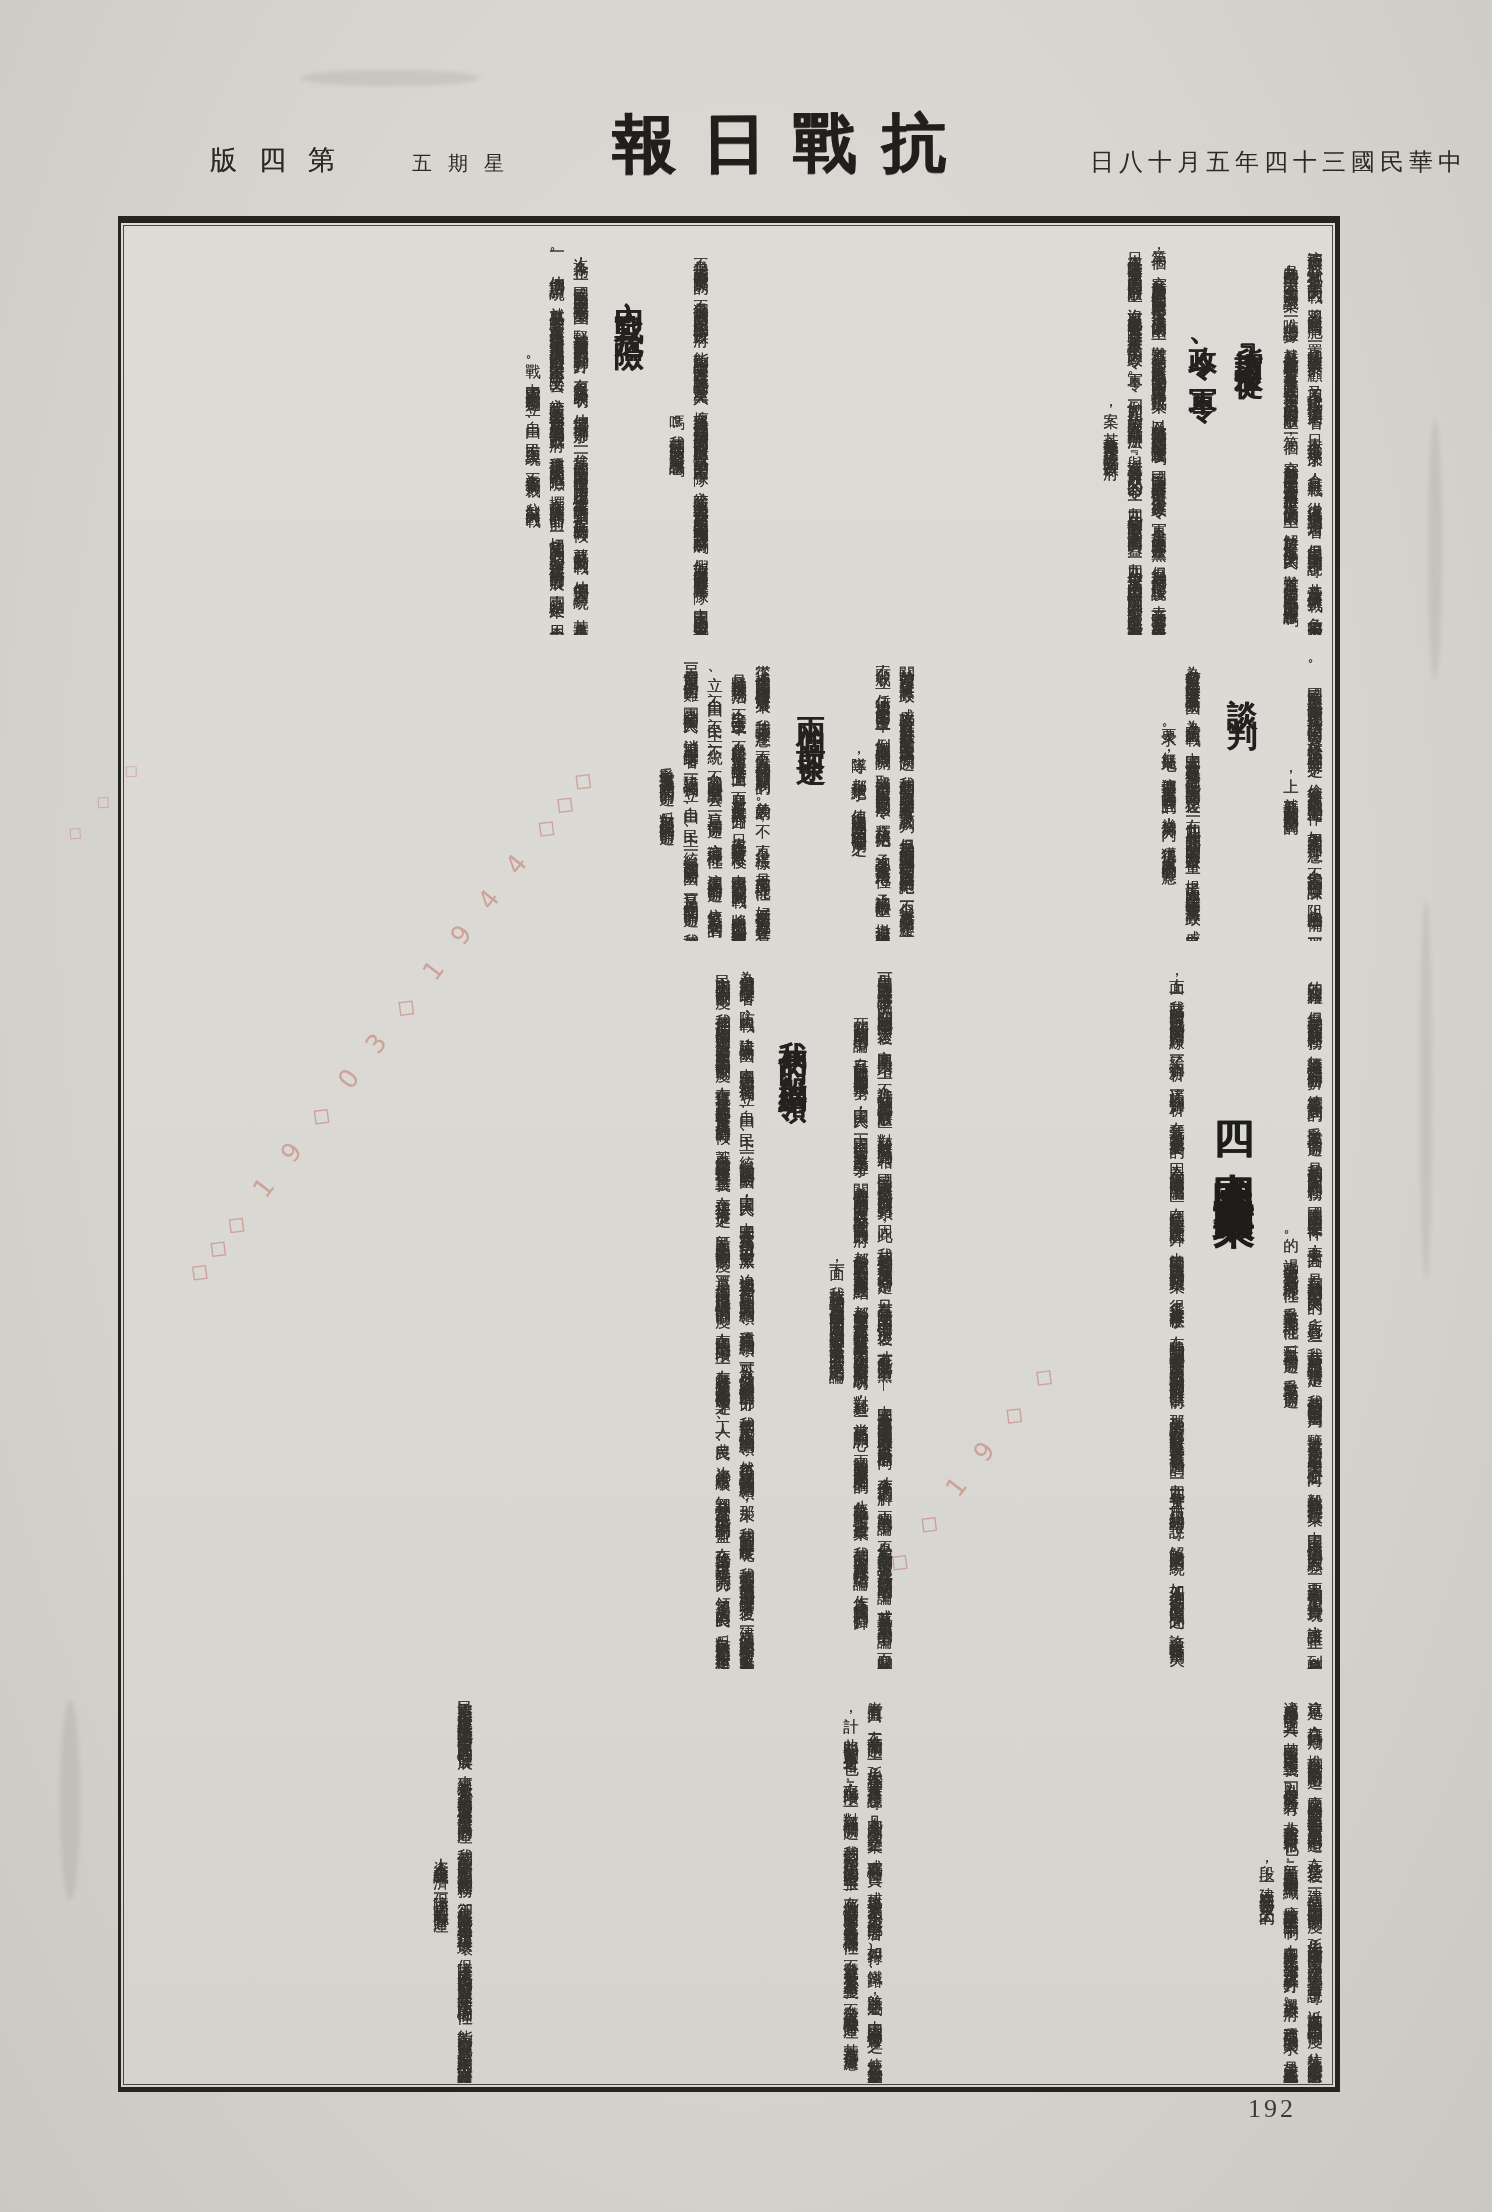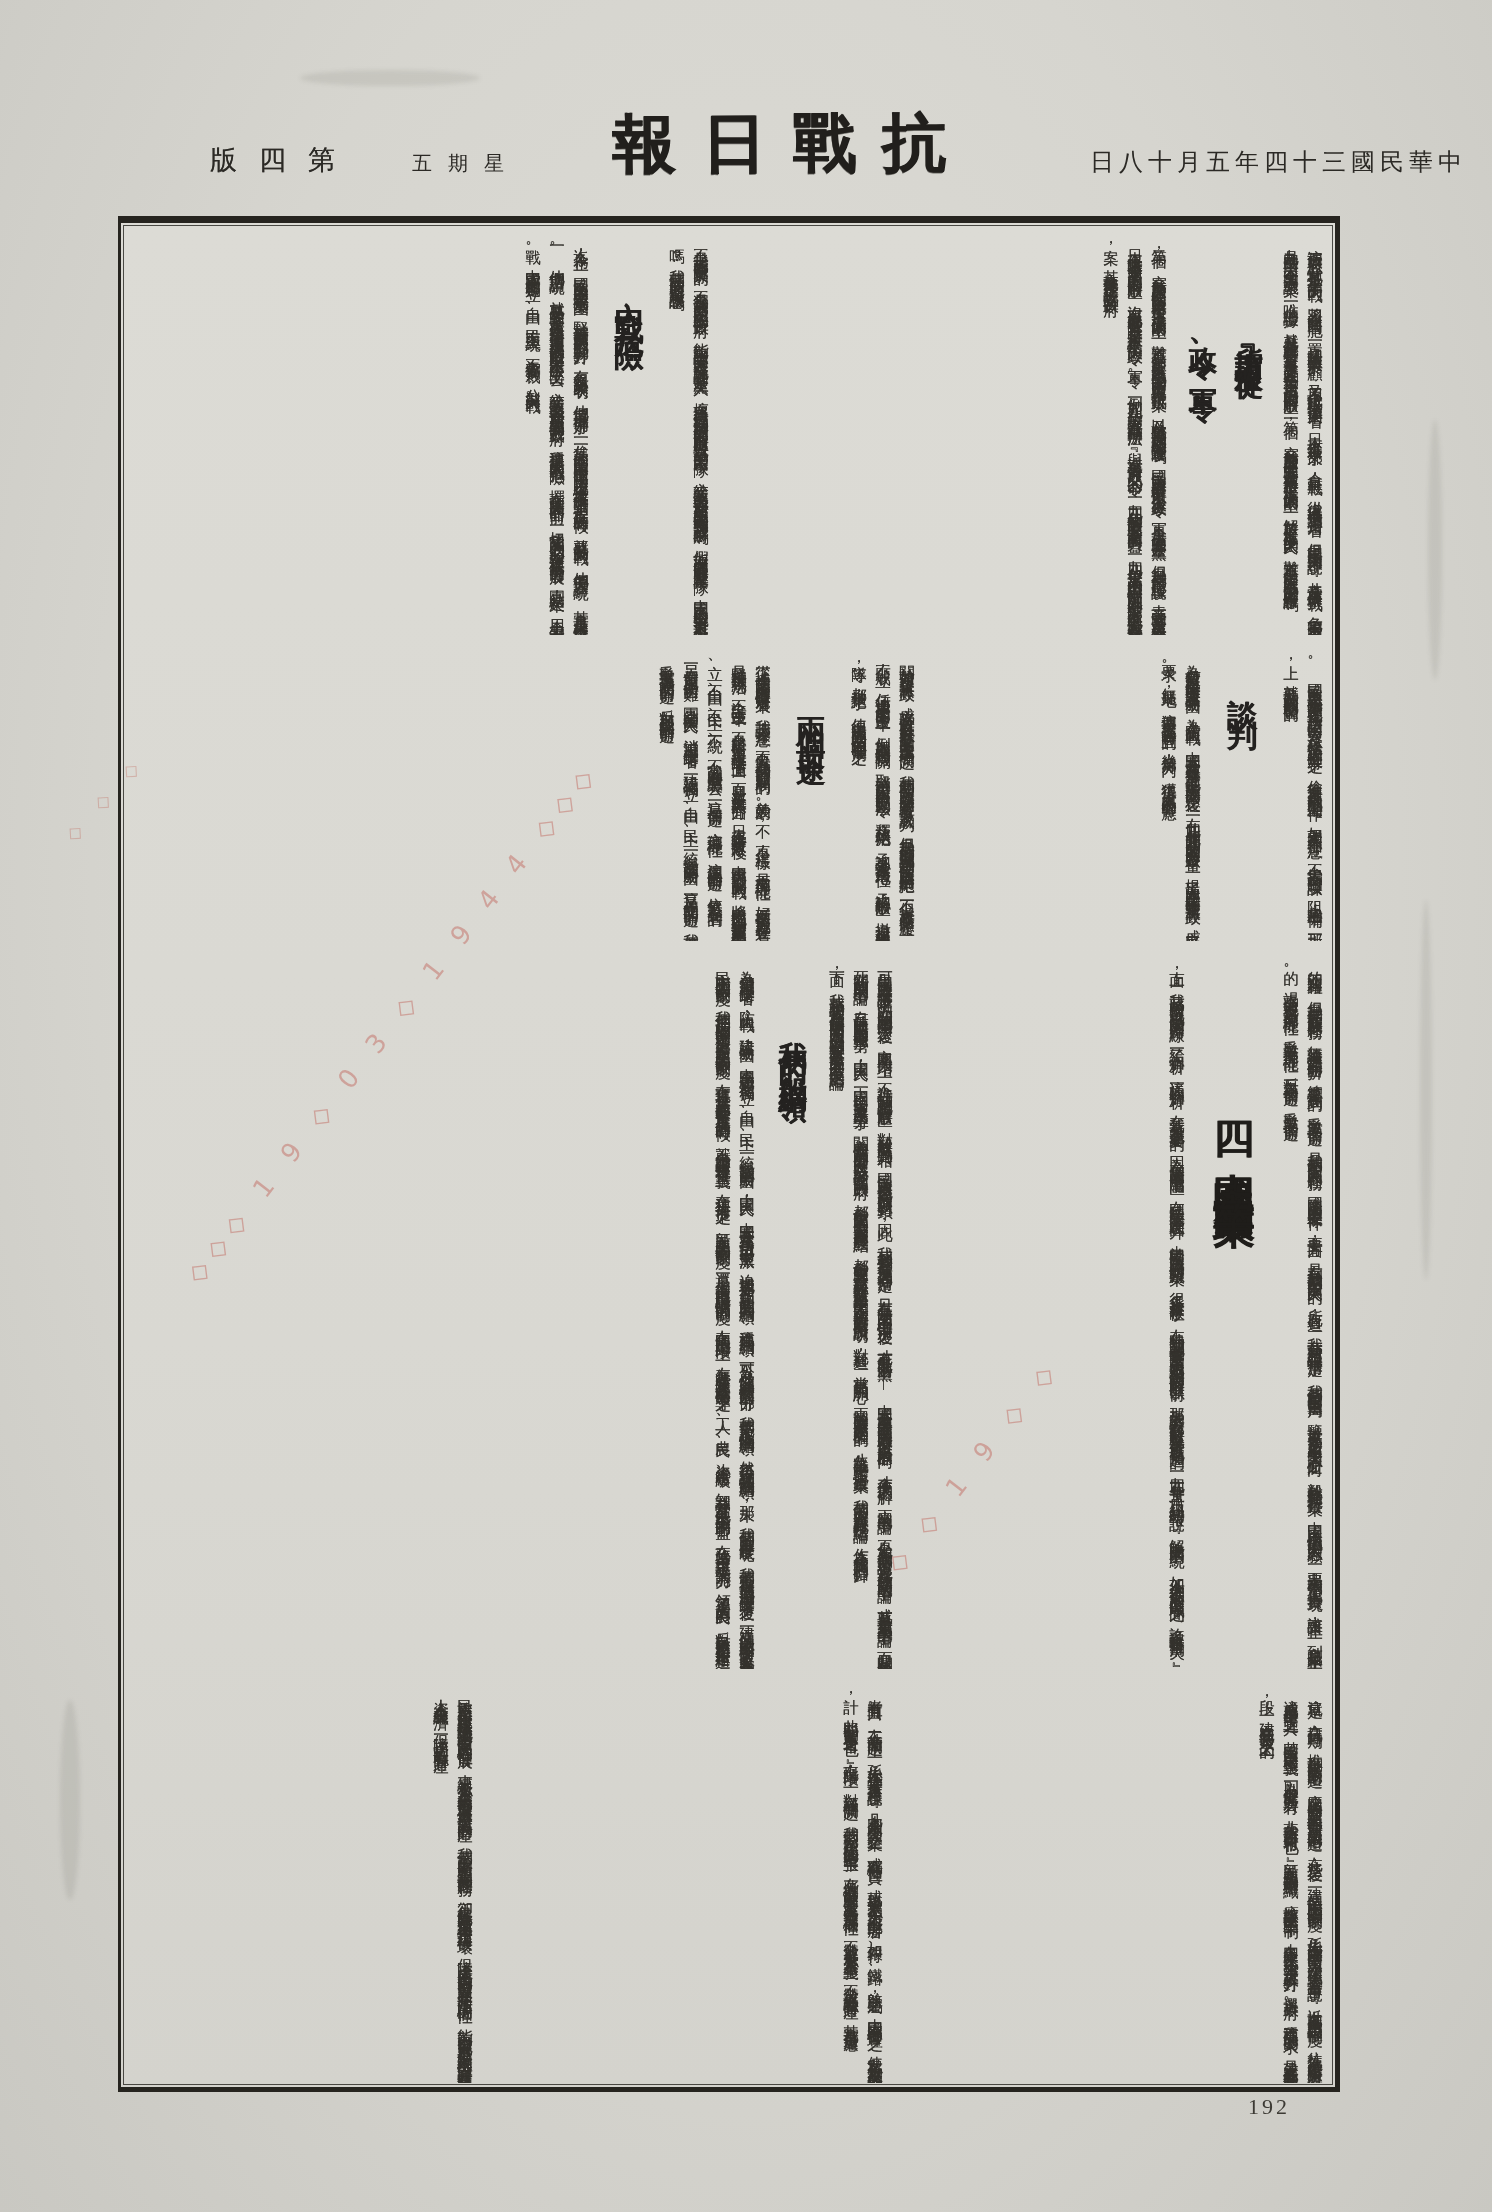--- a/index.html
+++ b/index.html
@@ -7,20 +7,21 @@
     width:1492px;height:2212px;position:relative;overflow:hidden;
     background:radial-gradient(ellipse at 50% 40%, #deddd7 0%, #d6d5cf 55%, #c9c8c2 100%);
     font-family:"Liberation Serif","DejaVu Serif",serif;
     color:#34322d;
   }
   .vtext{
     writing-mode:vertical-rl;
     font-size:15.5px;line-height:24px;letter-spacing:2.4px;
     color:#34322d;
     text-shadow:0 0 0.6px rgba(42,40,36,0.75);
+    text-align:center;
   }
   
   .hdr{position:absolute;white-space:nowrap;color:#2b2925;}
   #edition{left:210px;top:148px;font-size:27px;letter-spacing:22px;}
   #weekday{left:412px;top:150px;font-size:20px;letter-spacing:16px;}
   #masthead{
     left:612px;top:100px;font-size:64px;font-weight:bold;letter-spacing:26px;
     color:#211f1c;text-shadow:1px 0 0 #211f1c,0 1px 0 rgba(33,31,28,.6);
     transform:rotate(-0.3deg);
   }
@@ -51,21 +52,21 @@
   .hl-4{font-size:29px;line-height:52px;letter-spacing:13px;padding-top:42px;margin:0 10px;}
   .hl-2{font-size:30px;line-height:54px;letter-spacing:20px;padding-top:22px;margin:0 10px;}
   .hl2wrap{margin:0 8px;padding-top:88px;}
   .hl2wrap div{font-size:28px;line-height:46px;letter-spacing:5px;font-weight:bold;color:#242220;text-shadow:0.8px 0 0 #242220;}
   .hl-big{
     font-size:41px;line-height:74px;letter-spacing:5px;font-weight:bold;
     color:#1f1d1a;text-shadow:1px 0 0 #1f1d1a;padding-top:130px;margin:0 8px;
   }
   .hl-7{font-size:28px;line-height:50px;letter-spacing:9px;padding-top:60px;margin:0 8px;}
   
-  #pagenum{position:absolute;left:1248px;top:2094px;font-size:22px;letter-spacing:3px;color:#3c3a34;}
+  #pagenum{position:absolute;left:1248px;top:2094px;font-size:26px;letter-spacing:3px;color:#3c3a34;}
   .wm{
     position:absolute;color:rgba(186,74,62,0.38);font-size:26px;letter-spacing:10px;
     white-space:nowrap;font-family:"DejaVu Sans","Liberation Sans",sans-serif;
     pointer-events:none;
   }
   #wm1{left:180px;top:1270px;transform:rotate(-52deg);transform-origin:left top;}
   #wm2{left:880px;top:1560px;transform:rotate(-52deg);transform-origin:left top;}
   #wm3{left:60px;top:830px;transform:rotate(-48deg);transform-origin:left top;font-size:20px;color:rgba(186,74,62,0.28);}
   .smudge{position:absolute;background:rgba(70,68,62,0.10);border-radius:50%;filter:blur(2px);}
   #sm1{left:1428px;top:420px;width:14px;height:260px;}

